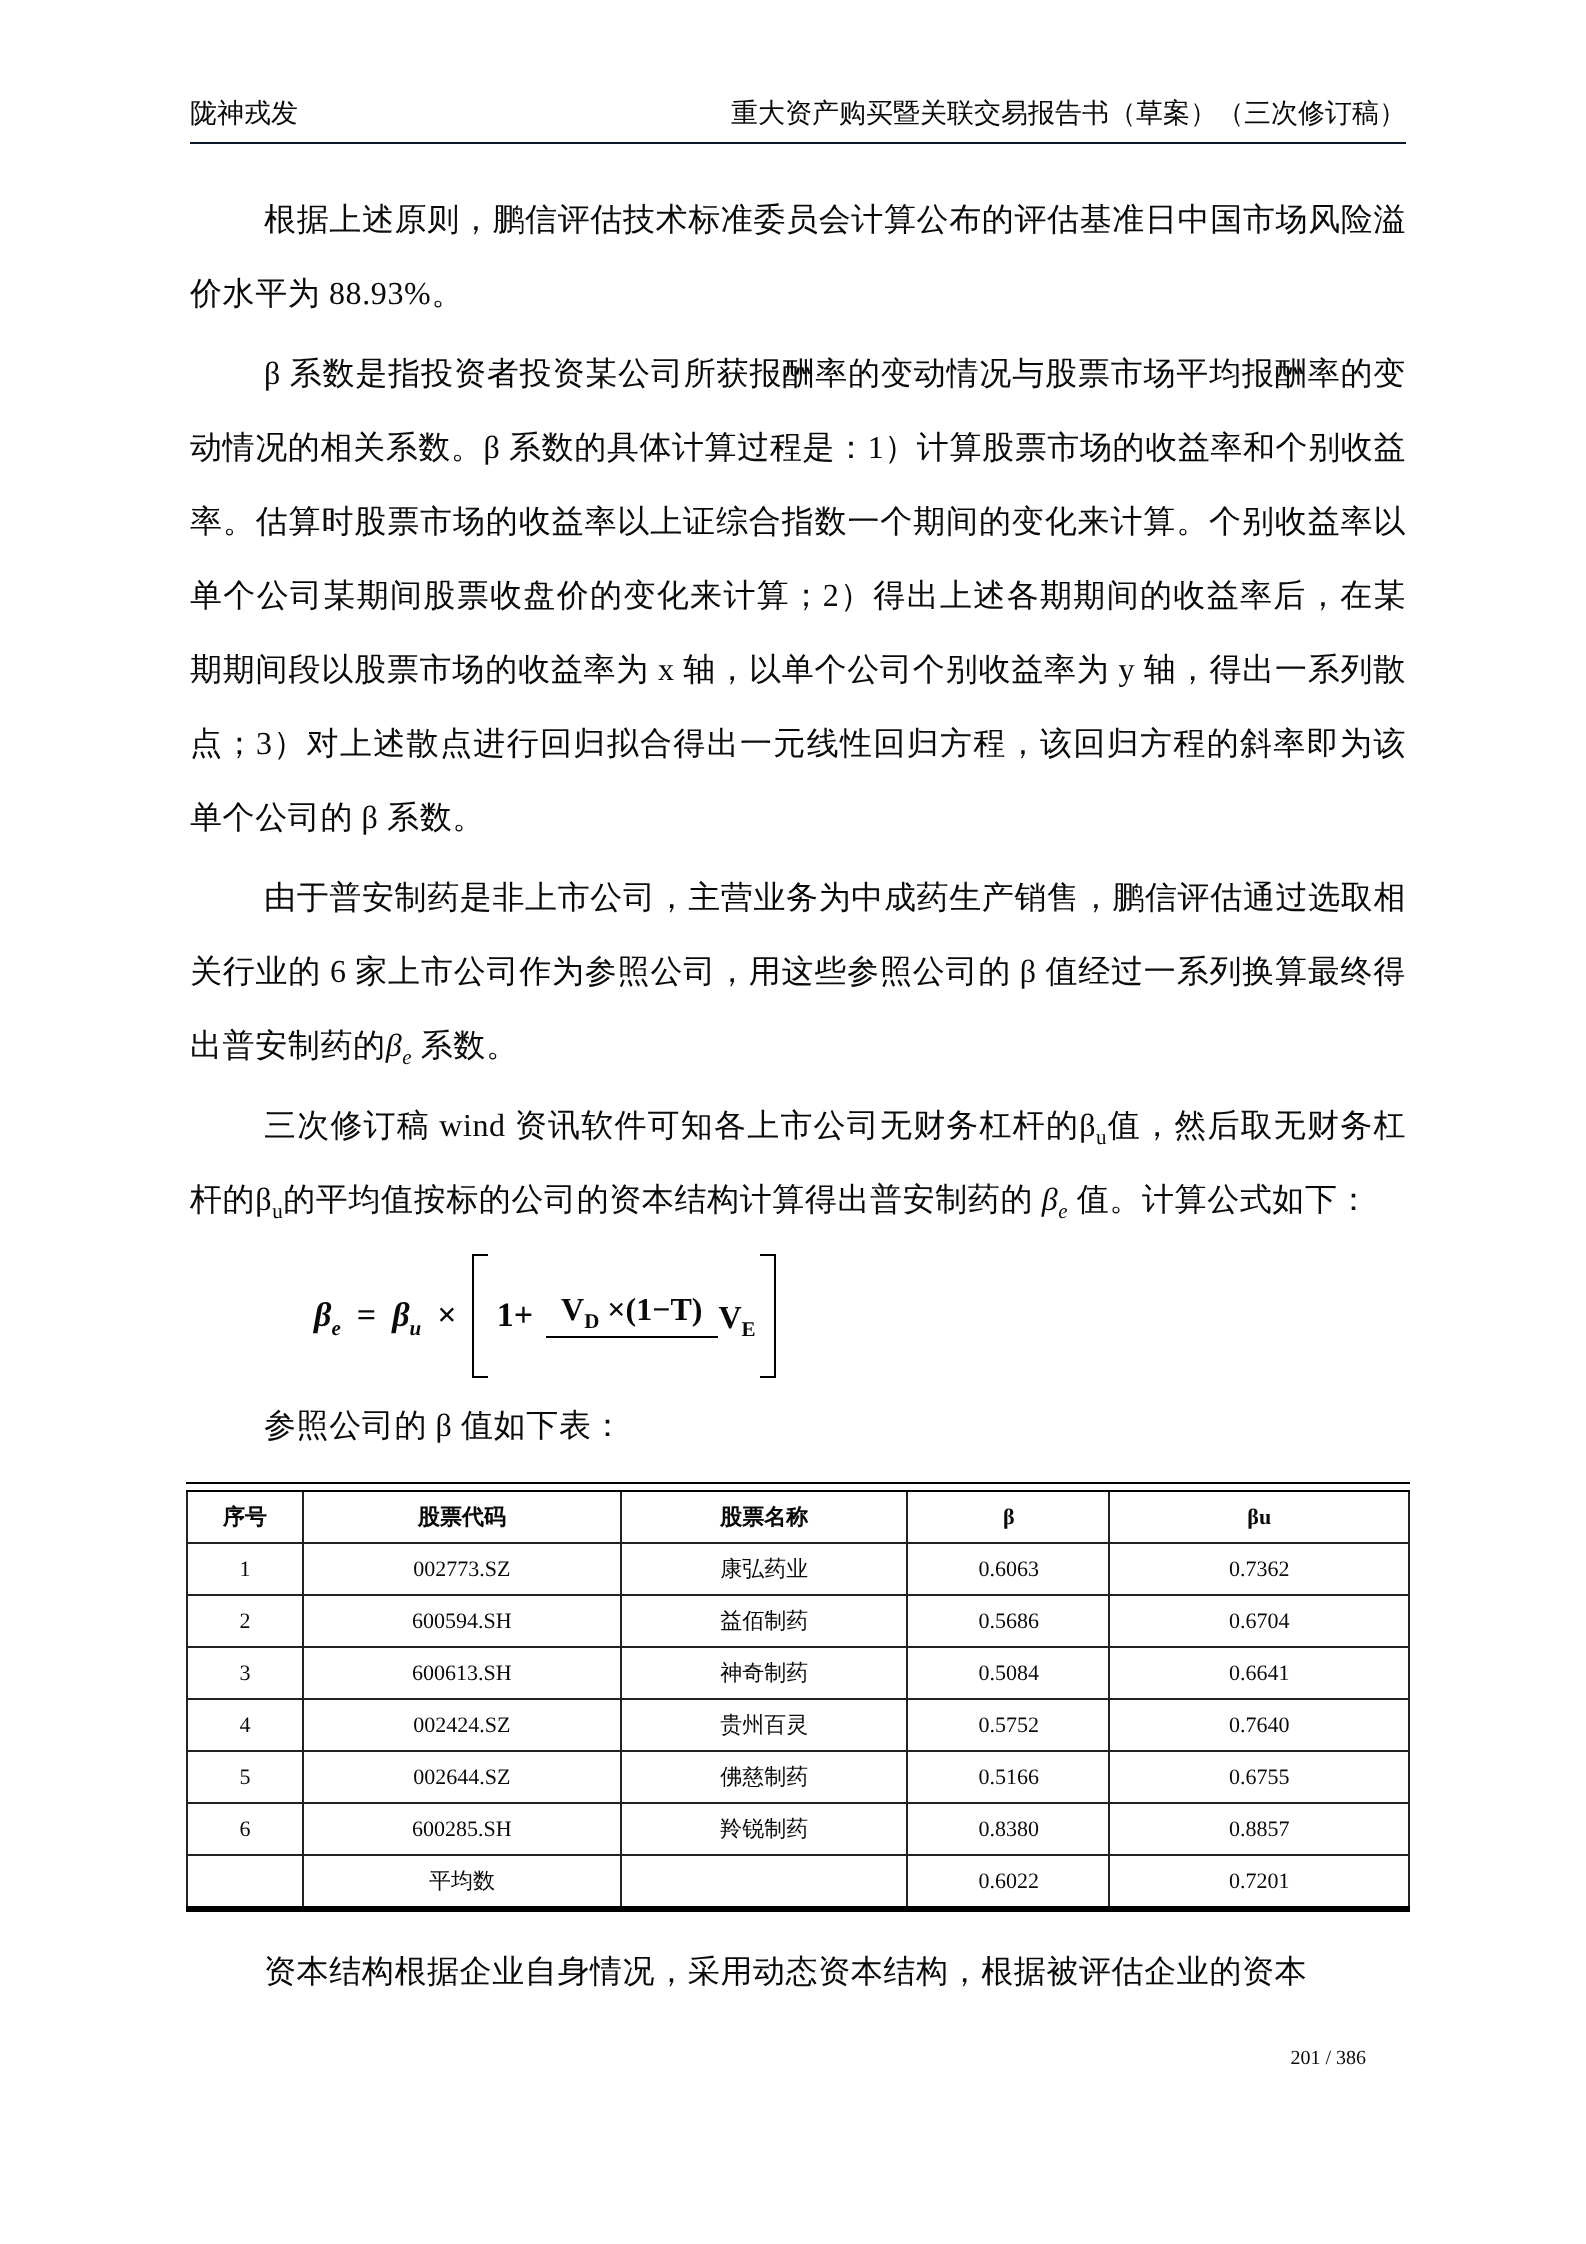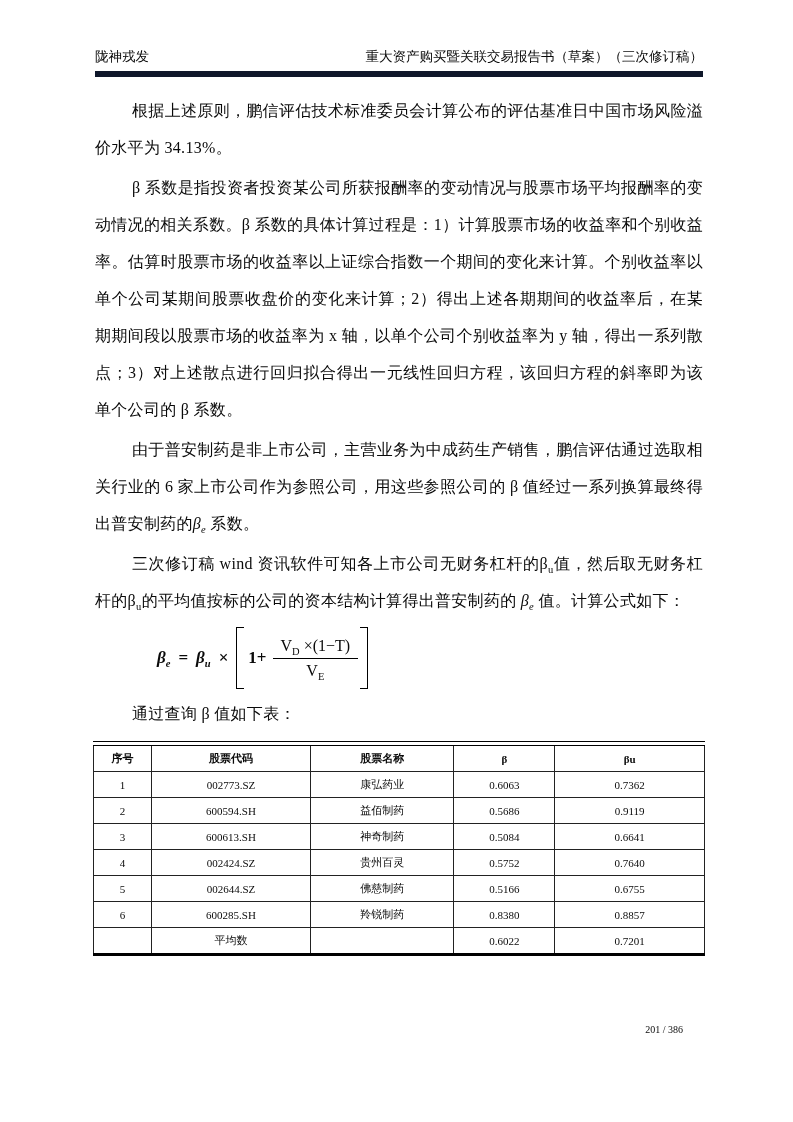--- a/index.html
+++ b/index.html
@@ -10,21 +10,21 @@
     background:#ffffff;
     color:#0a0a0a;
     font-family:"Liberation Serif","DejaVu Serif",serif;
     overflow:hidden;
   }
   .doc-header {
     position:absolute;
     top:48px; left:95px; width:608px;
     display:flex; justify-content:space-between; align-items:flex-end;
     font-size:13.5px;
-    border-bottom:6px solid #0f172a;
+    border-bottom:1px solid #0f172a;
     padding-bottom:5px;
   }
   .content {
     position:absolute;
     top:82px; left:95px; width:608px;
   }
   .para {
     font-size:16px;
     line-height:37px;
     text-align:justify;
@@ -44,25 +44,26 @@
   .formula {
     margin:8px 0 6px 58px;
     height:62px;
     display:flex;
     align-items:center;
     font-size:17px;
   }
   .formula .tok { margin:0 4px;font-weight:bold; }
   .frac {
     display:inline-flex;
-    flex-direction:column;
+    flex-direction:row;
     align-items:center;
     text-align:center;
     font-size:16px;
     margin:0 2px;
+    font-weight:bold;
   }
   .frac .num { padding:0 8px 3px 8px; border-bottom:1px solid #000; }
   .frac .den { padding-top:3px; }
   .brk { width:7px; align-self:stretch; }
   .brk.l { border-left:1.5px solid #000; border-top:1.5px solid #000; border-bottom:1.5px solid #000; margin-left:4px; }
   .brk.r { border-right:1.5px solid #000; border-top:1.5px solid #000; border-bottom:1.5px solid #000; margin-right:4px; }
   .tbl-block { margin-top:9px; width:612px; margin-left:-2px; }
   .dbl {
     height:3px;
     border-top:1px solid #000;
@@ -97,21 +98,21 @@
 
 <div class="page">
 
   <div class="doc-header">
     <span>陇神戎发</span>
     <span>重大资产购买暨关联交易报告书（草案）（三次修订稿）</span>
   </div>
 
   <div class="content">
 
-    <p class="para" style="margin-top:10px"><span>根据上述原则，鹏信评估技术标准委员会计算公布的评估基准日中国市场风险溢价水平为 34.13%。</span></p>
+    <p class="para" style="margin-top:10px"><span>根据上述原则，鹏信评估技术标准委员会计算公布的评估基准日中国市场风险溢价水平为 88.93%。</span></p>
 
 
     <p class="para gap"><span>β 系数是指投资者投资某公司所获报酬率的变动情况与股票市场平均报酬率的变动情况的相关系数。β 系数的具体计算过程是：1）计算股票市场的收益率和个别收益率。估算时股票市场的收益率以上证综合指数一个期间的变化来计算。个别收益率以单个公司某期间股票收盘价的变化来计算；2）得出上述各期期间的收益率后，在某期期间段以股票市场的收益率为 x 轴，以单个公司个别收益率为 y 轴，得出一系列散点；3）对上述散点进行回归拟合得出一元线性回归方程，该回归方程的斜率即为该单个公司的 β 系数。</span></p>
 
     <p class="para gap"><span>由于普安制药是非上市公司，主营业务为中成药生产销售，鹏信评估通过选取相关行业的 6 家上市公司作为参照公司，用这些参照公司的 β 值经过一系列换算最终得出普安制药的</span><span class="it">β</span><sub class="it">e</sub><span> 系数。</span></p>
 
     <p class="para gap"><span>三次修订稿 wind 资讯软件可知各上市公司无财务杠杆的</span><span>β</span><sub>u</sub><span>值，然后取无财务杠杆的</span><span>β</span><sub>u</sub><span>的平均值按标的公司的资本结构计算得出普安制药的 </span><span class="it">β</span><sub class="it">e</sub><span> 值。计算公式如下：</span></p>
 
     <div class="formula">
       <span class="tok it"><span>β</span><sub>e</sub></span>
@@ -120,21 +121,21 @@
       <span class="tok">×</span>
       <span class="brk l"></span>
       <span class="tok">1+</span>
       <span class="frac">
         <span class="num"><span>V</span><sub>D</sub><span> ×(1−T)</span></span>
         <span class="den"><span>V</span><sub>E</sub></span>
       </span>
       <span class="brk r"></span>
     </div>
 
-    <p class="para"><span>通过查询 β 值如下表：</span></p>
+    <p class="para"><span>参照公司的 β 值如下表：</span></p>
 
     <div class="tbl-block">
       <div class="dbl"></div>
       <table class="beta">
         <colgroup>
             <col style="width: 9.5%;">
             <col style="width: 26%;">
             <col style="width: 23.5%;">
             <col style="width: 16.5%;">
             <col style="width: 24.5%;">
@@ -154,21 +155,21 @@
               <td>002773.SZ</td>
               <td>康弘药业</td>
               <td>0.6063</td>
               <td>0.7362</td>
             </tr>
             <tr>
               <td>2</td>
               <td>600594.SH</td>
               <td>益佰制药</td>
               <td>0.5686</td>
-              <td>0.9119</td>
+              <td>0.6704</td>
             </tr>
             <tr>
               <td>3</td>
               <td>600613.SH</td>
               <td>神奇制药</td>
               <td>0.5084</td>
               <td>0.6641</td>
             </tr>
             <tr>
               <td>4</td>
@@ -195,18 +196,19 @@
               <td></td>
               <td>平均数</td>
               <td></td>
               <td>0.6022</td>
               <td>0.7201</td>
             </tr>
           </tbody>
       </table>
     </div>
 
+    <p class="para" style="margin-top:12px"><span>资本结构根据企业自身情况，采用动态资本结构，根据被评估企业的资本</span></p>
 
   </div>
 
   <div class="footer">201 / 386</div>
 
 </div>
 
 </body></html>

